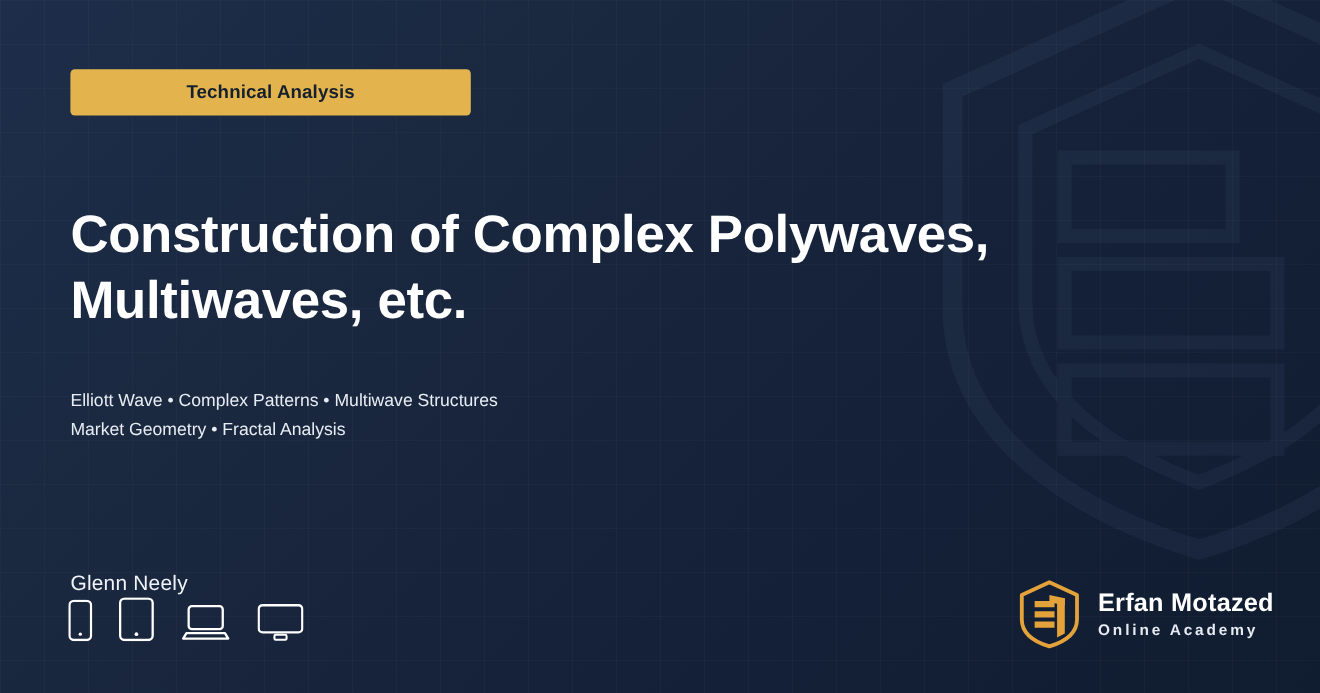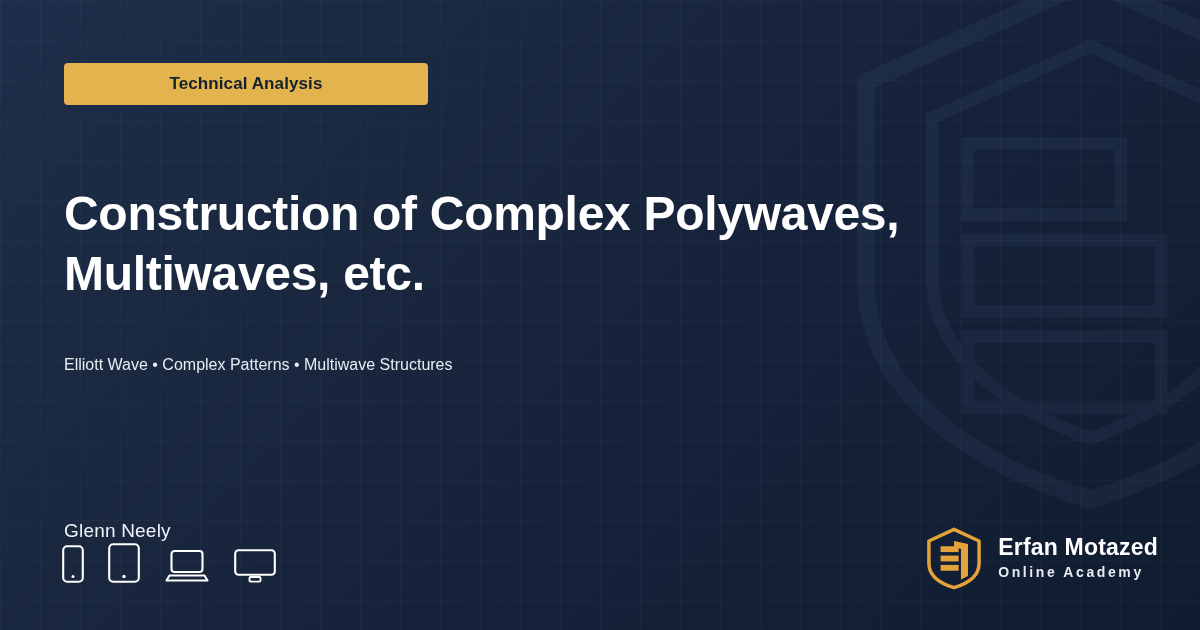--- a/index.html
+++ b/index.html
@@ -150,20 +150,21 @@
   <div class="content">
 
     <div class="badge">
       <span>Technical Analysis</span>
     </div>
 
     <h1 class="title">Construction of Complex Polywaves, Multiwaves, etc.</h1>
 
     <div class="subtitle">
       <span class="line">Elliott Wave • Complex Patterns • Multiwave Structures</span>
+      <span class="line">Market Geometry • Fractal Analysis</span>
     </div>
 
     <div class="author">Glenn Neely</div>
 
     <div class="devices">
 
       <span class="dev">
         <svg width="22" height="38" viewBox="0 0 22 38" fill="none" xmlns="http://www.w3.org/2000/svg">
           <rect x="1.2" y="1.2" width="19.6" height="35.6" rx="4" stroke="#FFFFFF" stroke-width="2.1"></rect>
           <circle cx="11" cy="31.5" r="1.5" fill="#FFFFFF"></circle>

